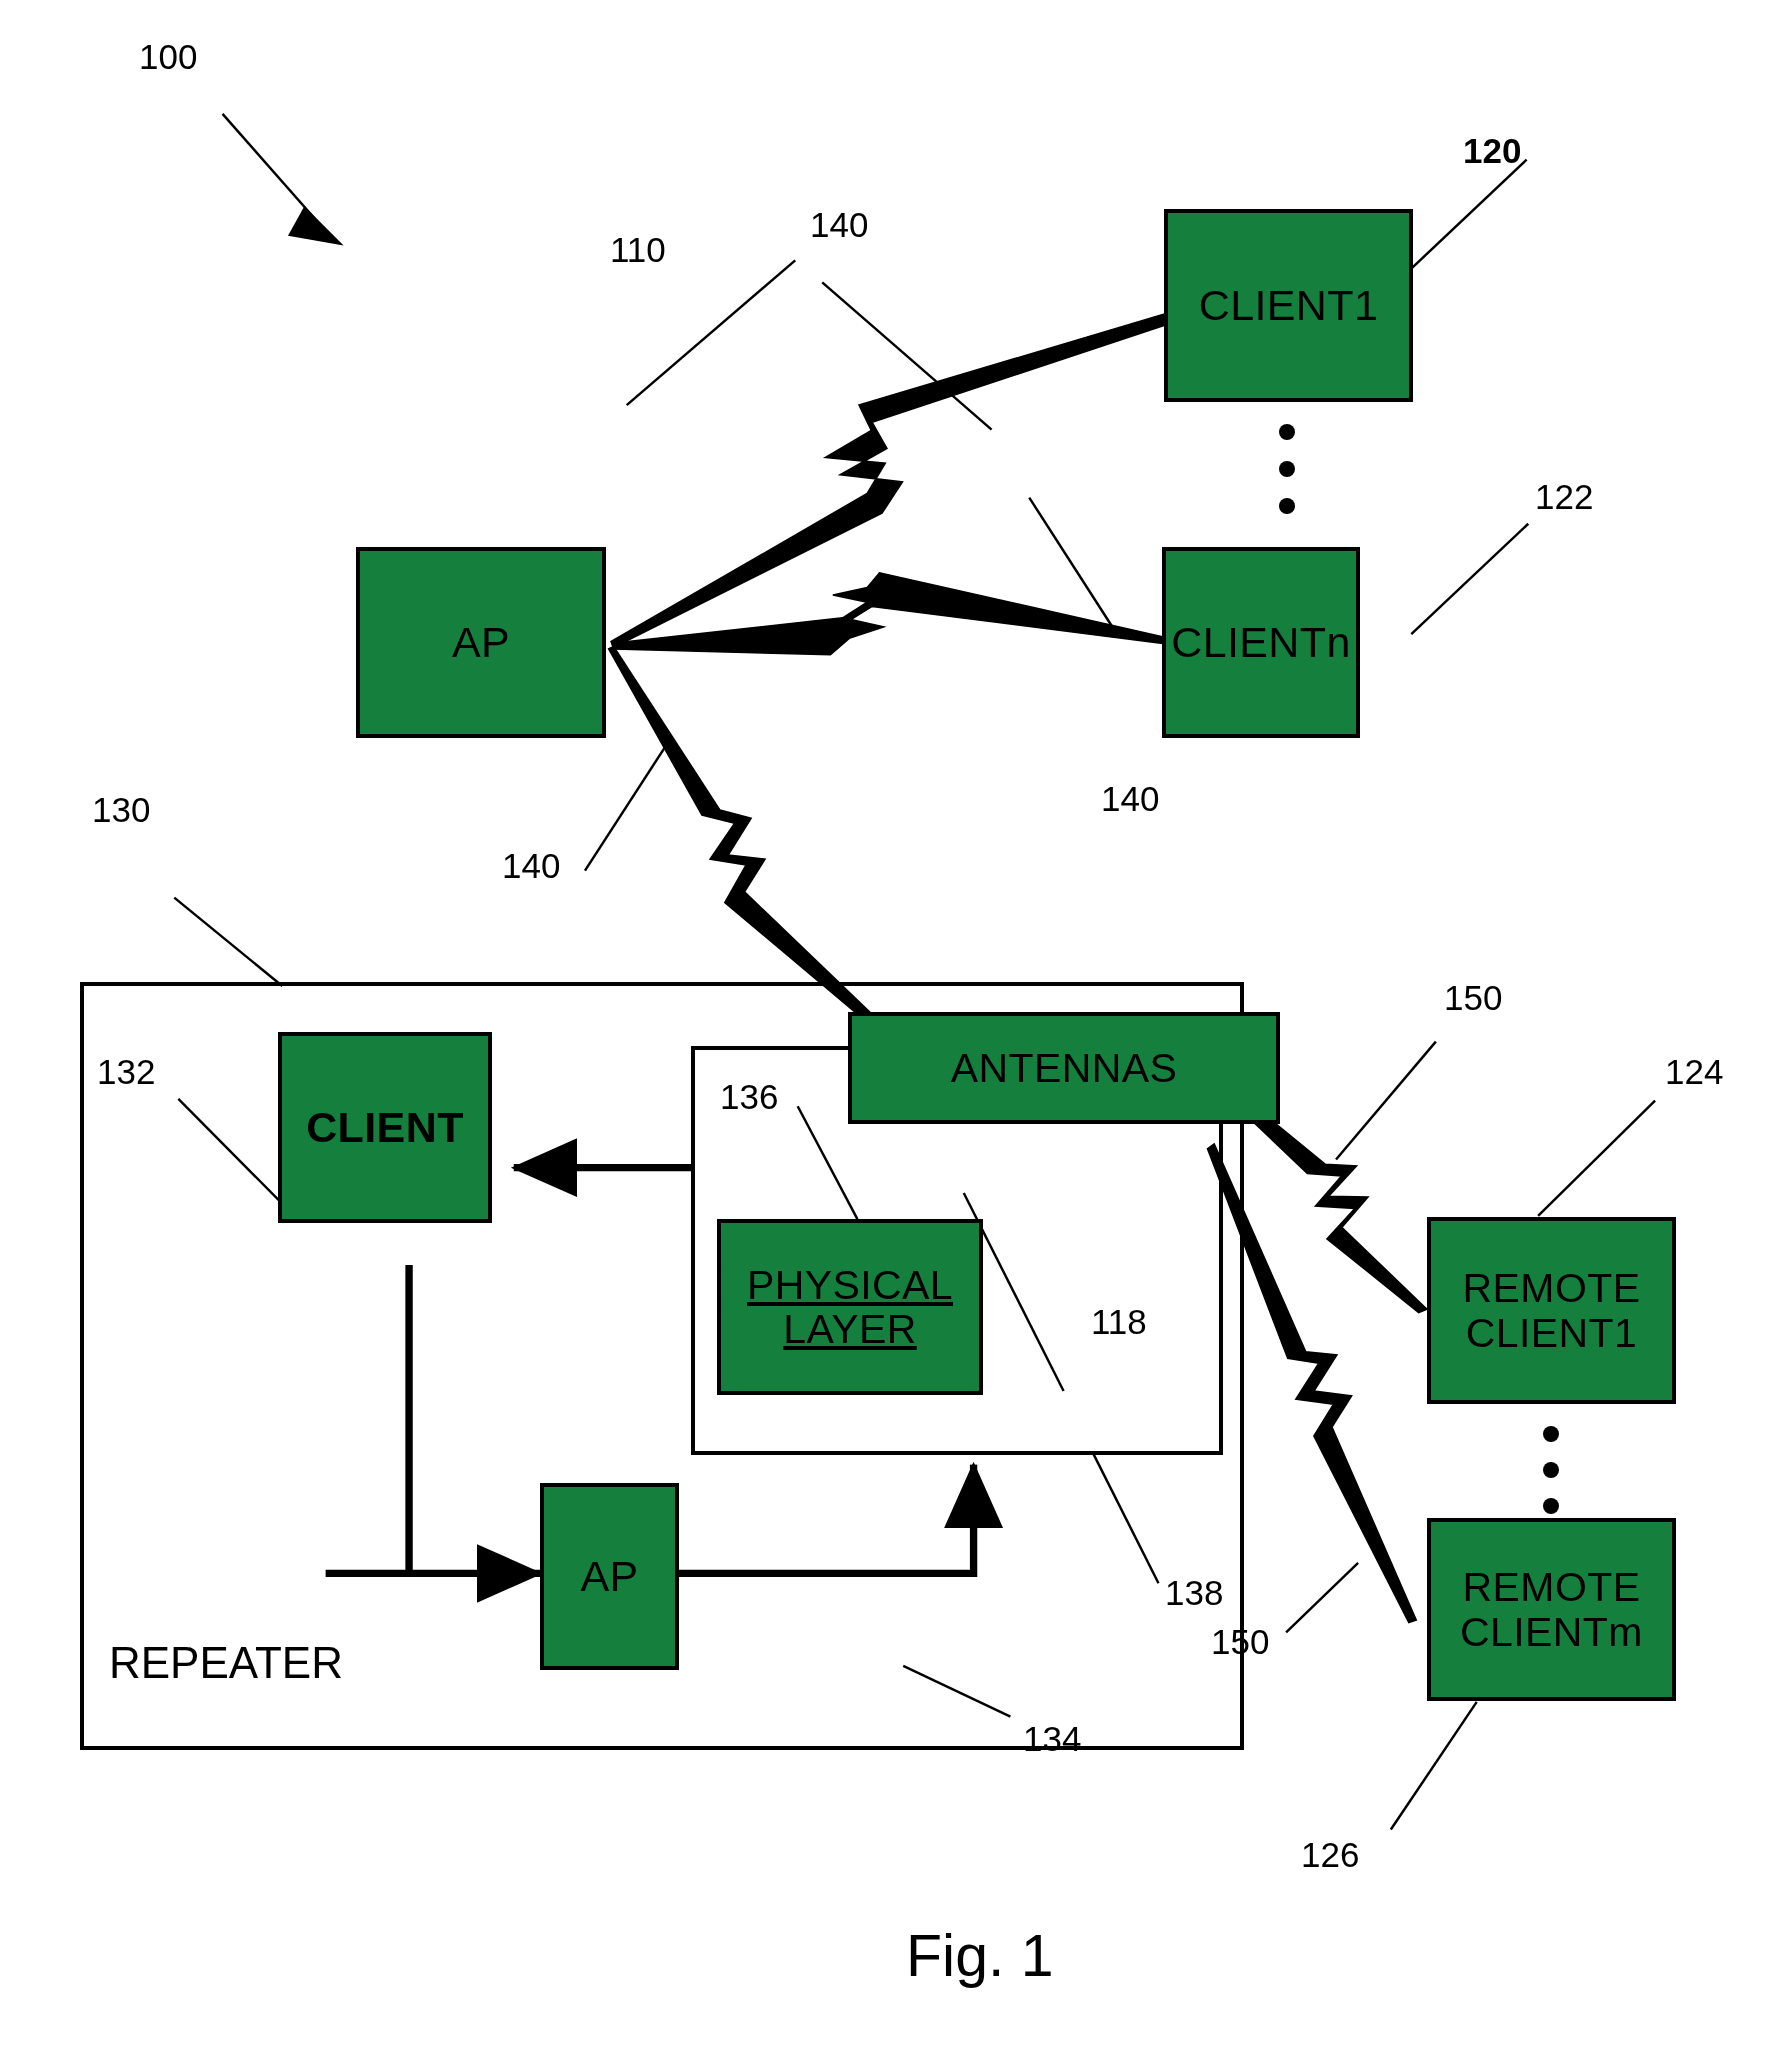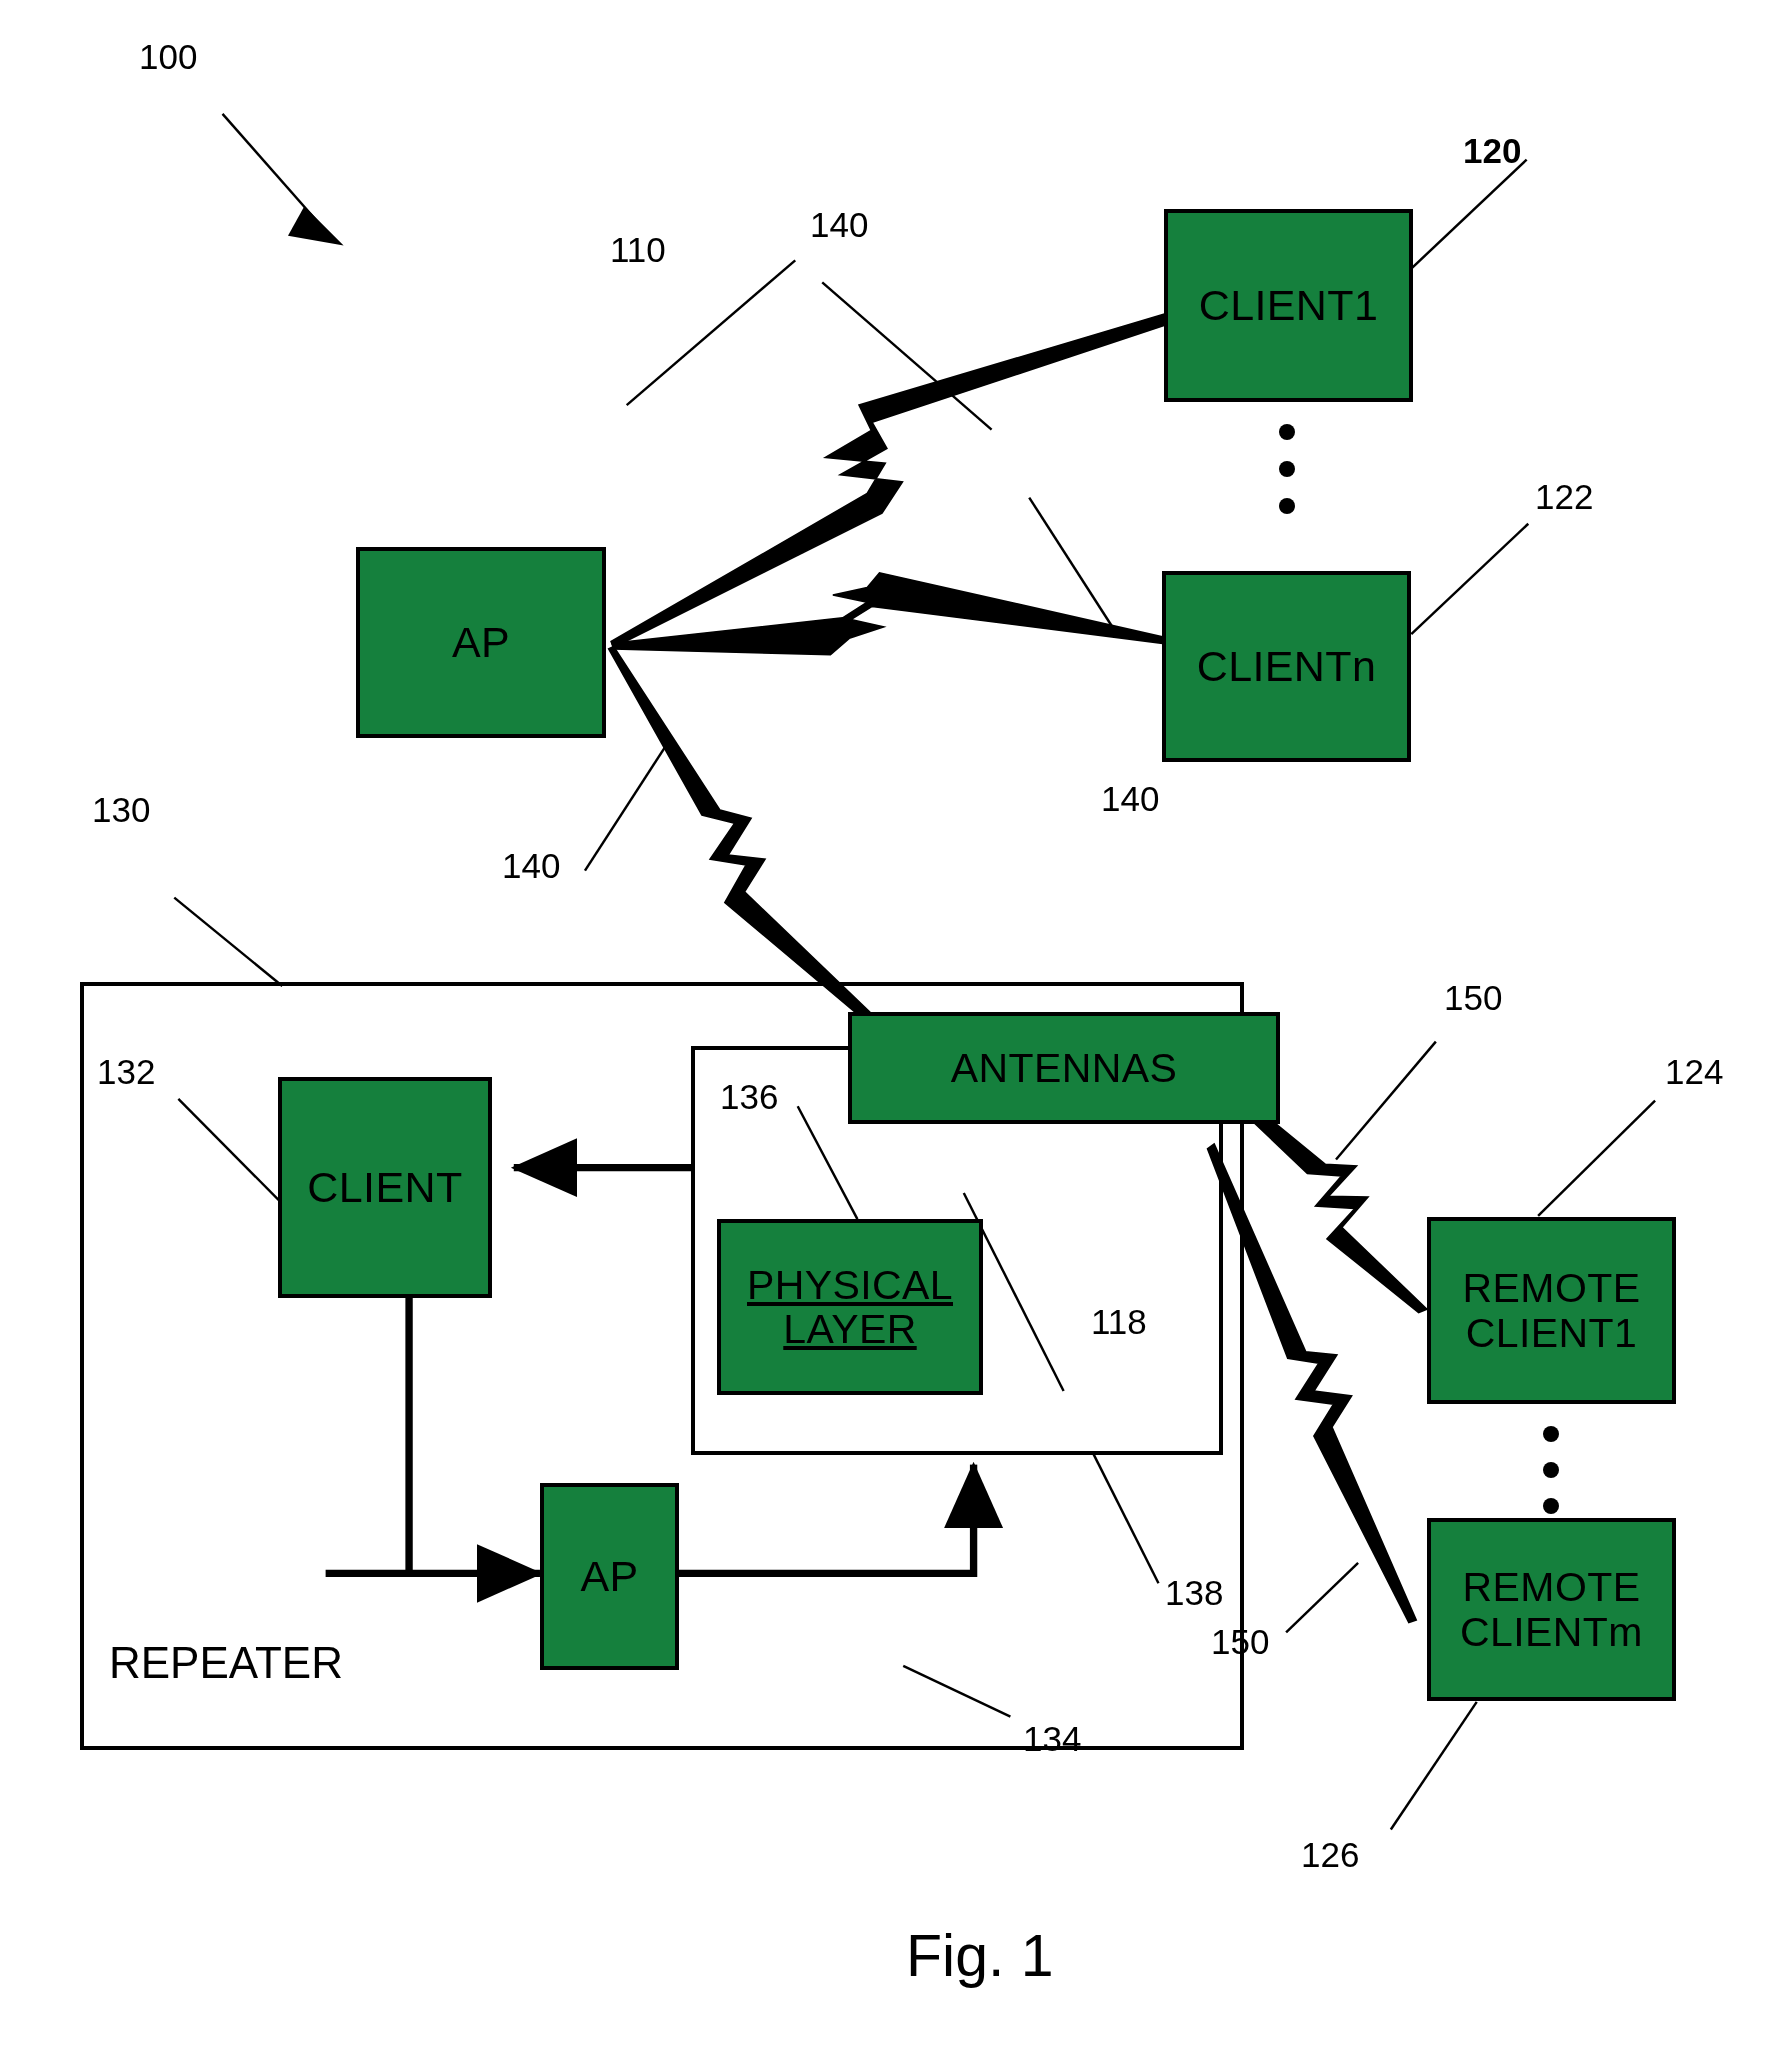--- a/index.html
+++ b/index.html
@@ -136,29 +136,29 @@
   <div class="box" style="left:1164px;top:209px;width:249px;height:193px;">
     <span>CLIENT1</span>
   </div>
 
   <div class="dots" style="left:1279px;top:424px;width:18px;height:90px;">
     <div class="dot" style="left:0;top:0;"></div>
     <div class="dot" style="left:0;top:37px;"></div>
     <div class="dot" style="left:0;top:74px;"></div>
   </div>
 
-  <div class="box" style="left:1162px;top:547px;width:249px;height:191px;margin-top:24px;">
+  <div class="box" style="left:1162px;top:547px;width:198px;height:191px;">
     <span>CLIENTn</span>
   </div>
 
   <div class="outer" style="left:80px;top:982px;width:1164px;height:768px;"></div>
 
   <div class="plain" style="left:109px;top:1641px;">REPEATER</div>
 
-  <div class="box" style="left:278px;top:1077px;width:214px;height:221px;">
+  <div class="box" style="left:278px;top:1032px;width:214px;height:191px;font-weight:bold;">
     <span>CLIENT</span>
   </div>
 
   <div class="box" style="left:540px;top:1483px;width:139px;height:187px;">
     <span>AP</span>
   </div>
 
   <div class="outer" style="left:691px;top:1046px;width:532px;height:409px;"></div>
 
   <div class="box thin" style="left:848px;top:1012px;width:432px;height:112px;font-size:41px;">

